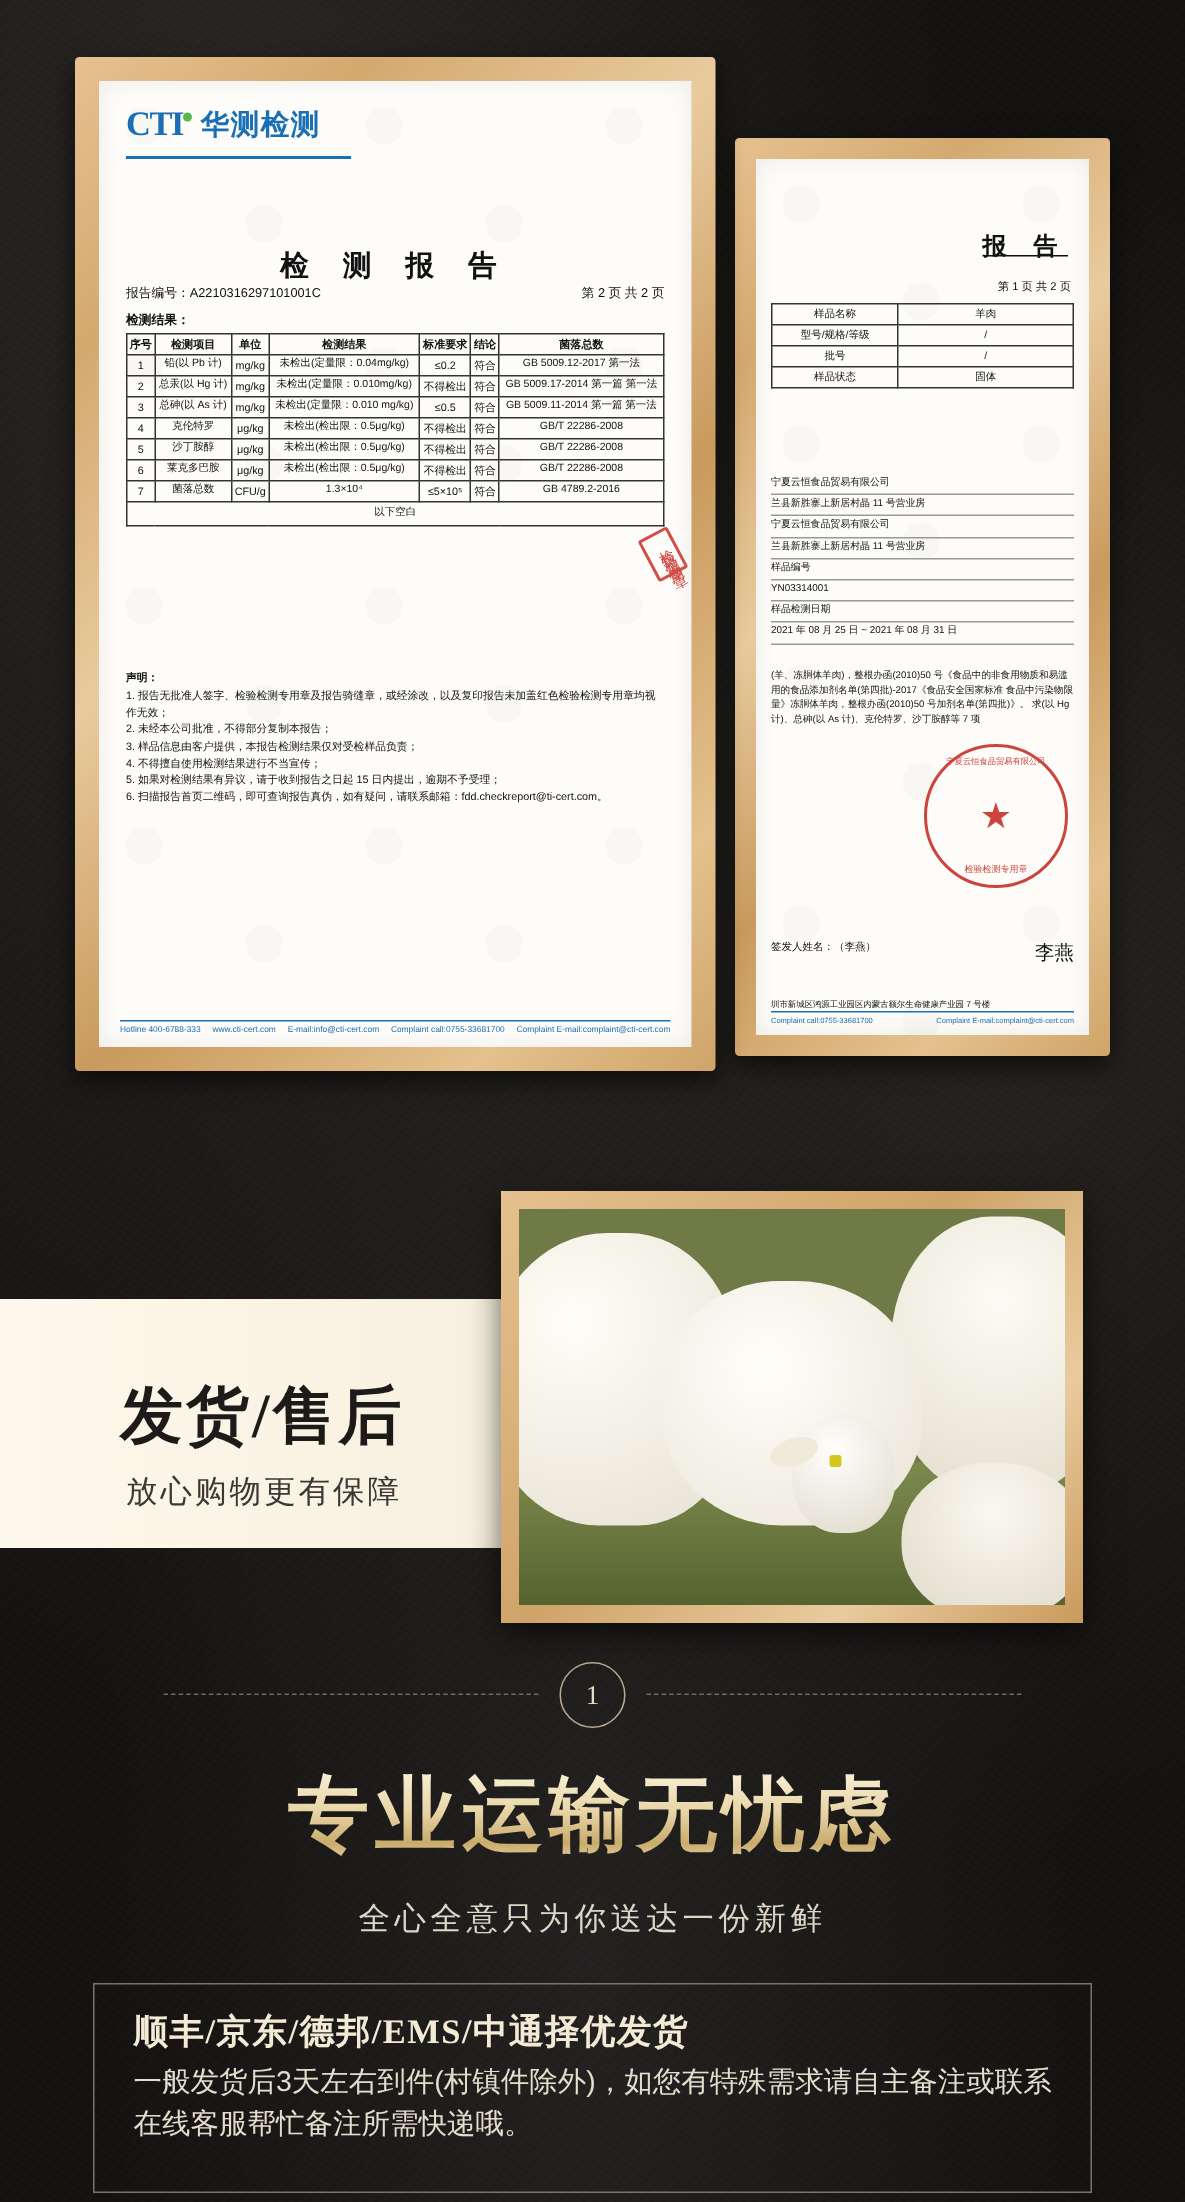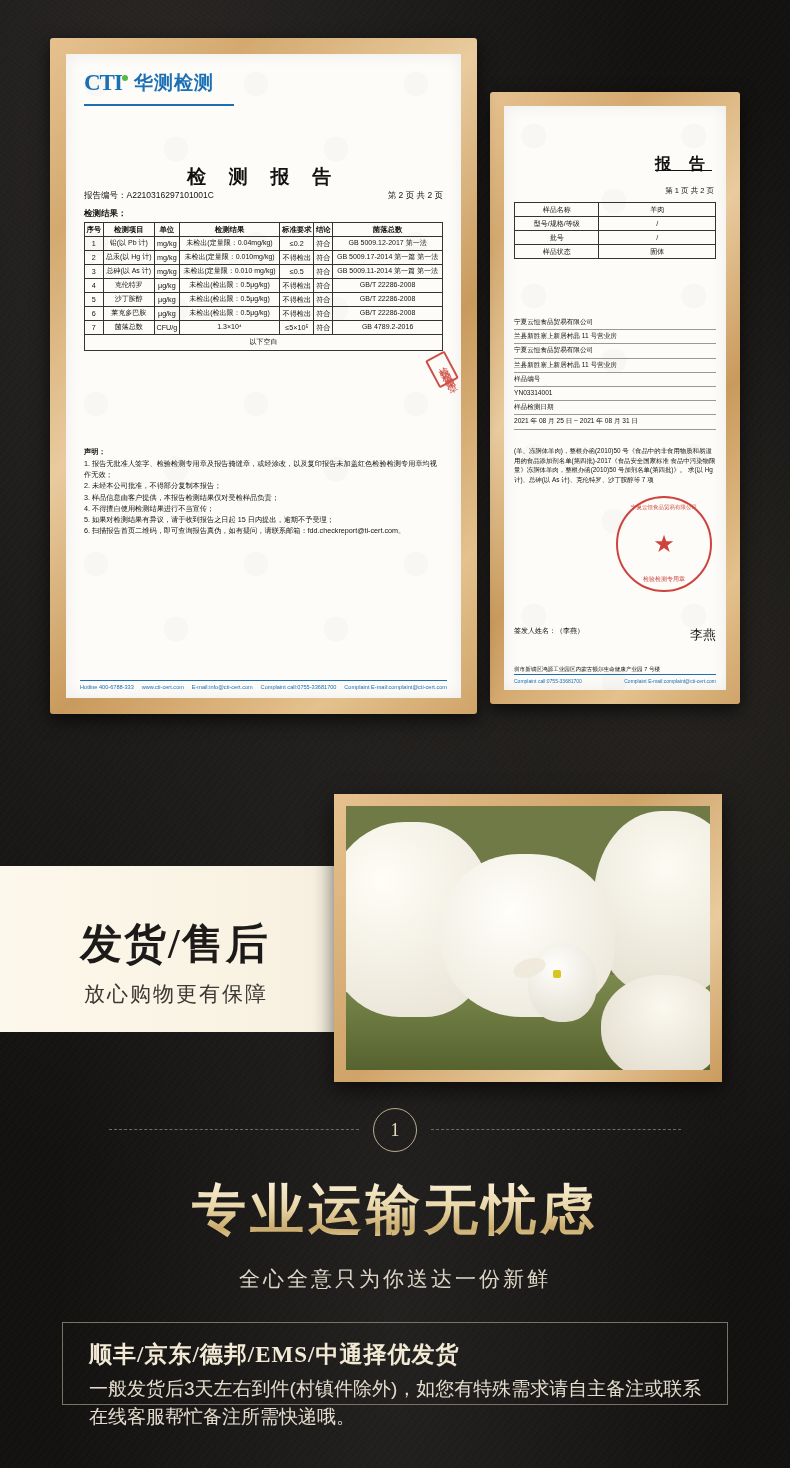--- a/index.html
+++ b/index.html
@@ -125,21 +125,21 @@
   .dash{flex:0 0 250px;height:1px;border-top:1px dashed #6d6a64;}
   .circnum{width:42px;height:42px;border:1px solid #b9ac8e;border-radius:50%;color:#e6dcc4;
     display:flex;align-items:center;justify-content:center;font-size:18px;font-family:"Liberation Serif",serif;}
   .bigtitle{margin:22px 0 0;text-align:center;font-size:54px;letter-spacing:4px;font-weight:bold;
     font-family:"Liberation Serif",serif;
     background:linear-gradient(180deg,#fdf6e2 0%,#e9d6a8 45%,#c9ab6c 75%,#efe0bc 100%);
     -webkit-background-clip:text;background-clip:text;color:transparent;}
   .bigsub{text-align:center;margin-top:18px;font-size:21px;color:#ddd5c6;letter-spacing:3px;}
 
   
-  .box{position:absolute;left:62px;top:1322px;width:666px;height:83px;border:1px solid #7a7468;box-sizing:border-box;}
+  .box{position:absolute;left:62px;top:1322px;width:666px;height:140px;border:1px solid #7a7468;box-sizing:border-box;}
   .box .ln1{position:absolute;left:26px;top:16px;font-size:23px;color:#f3ead6;letter-spacing:1px;font-weight:bold;
     font-family:"Liberation Serif",serif;}
   .box .ln2{position:absolute;left:26px;top:52px;right:20px;font-size:19px;color:#e4dccd;line-height:1.45;}
 </style>
 </head>
 <body>
 
 <div class="page">
   <div class="noise"></div>
 

